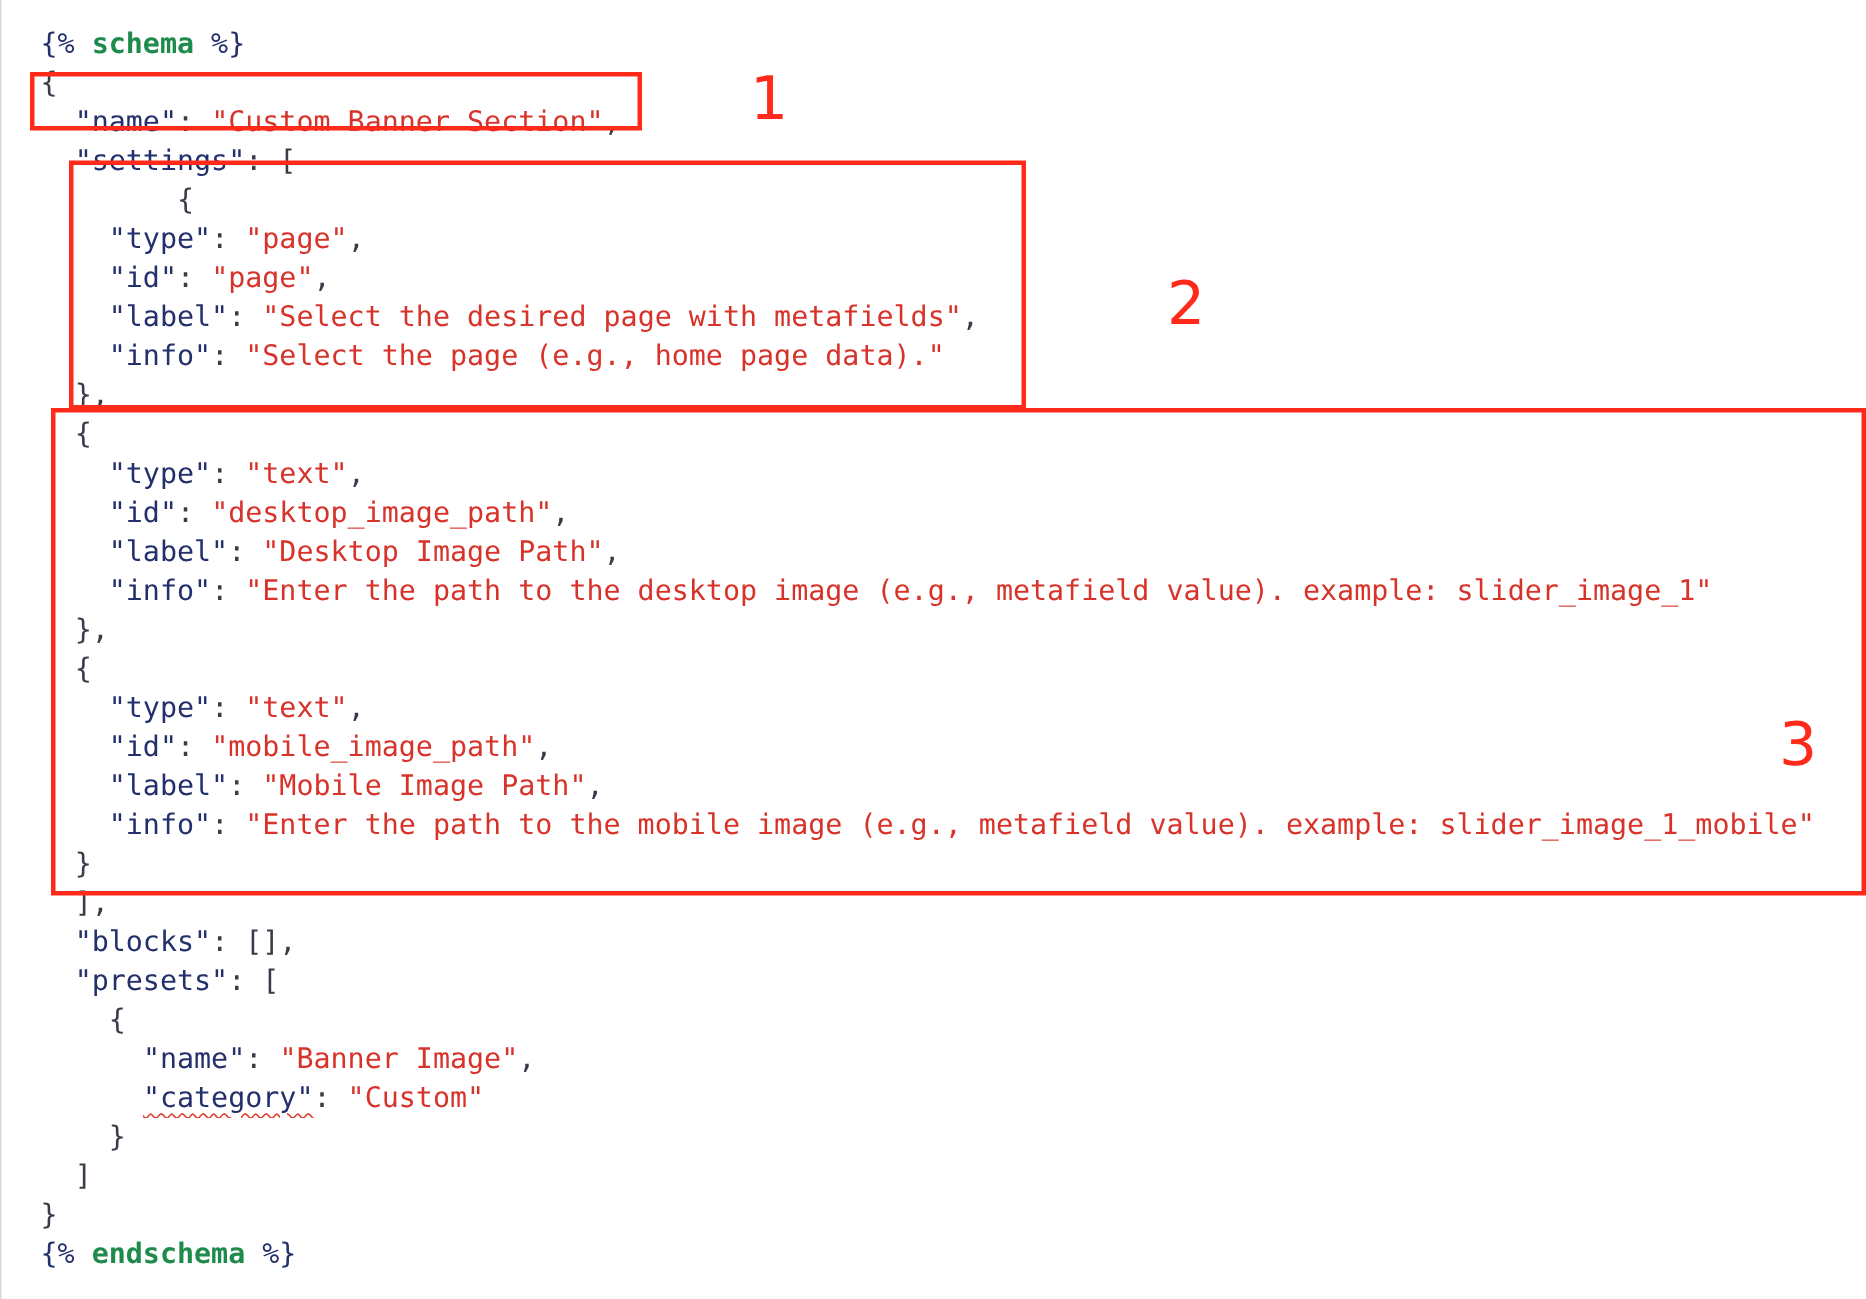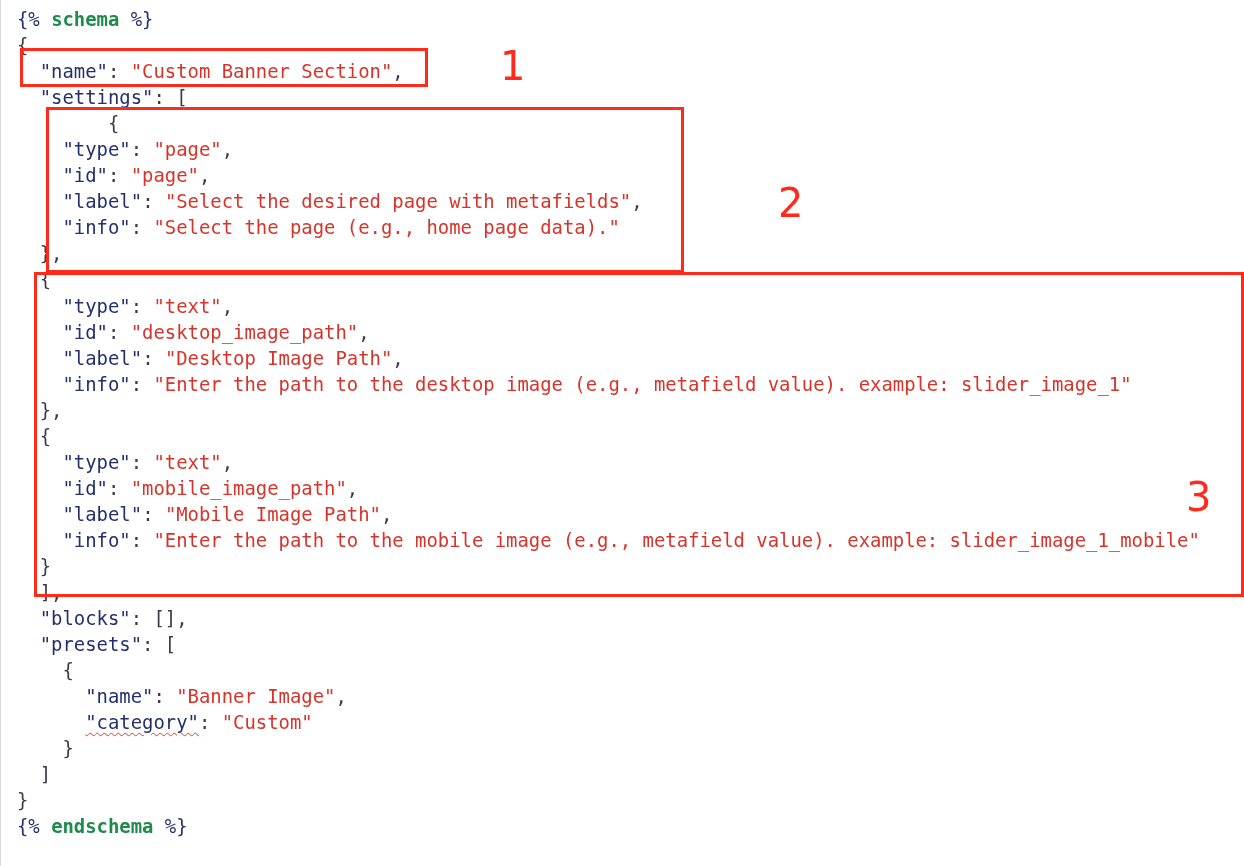--- a/index.html
+++ b/index.html
@@ -2,21 +2,21 @@
 <html><head>
 <meta charset="utf-8">
 <style>
   html, body { margin: 0; padding: 0; background: #ffffff; }
   body { width: 1244px; height: 866px; position: relative; overflow: hidden; }
   .gutter { position: absolute; left: 0; top: 0; width: 1px; height: 866px; background: #d9d9d9; }
   .code {
     position: absolute; left: 12px; top: 1px;
     font-family: "DejaVu Sans Mono", "Liberation Mono", monospace;
     font-size: 18.9px; line-height: 26.06px; color: #2f2f3a;
-    white-space: pre; margin: 5px;
+    white-space: pre; margin: 15px;
   }
   .line { display: block; height: 26.06px; }
   .k { color: #23306b; }
   .s { color: #d8332a; }
   .p { color: #3a3a48; }
   .tag { color: #23306b; }
   .kw { color: #1e8a4c; font-weight: bold; }
   .squiggle { text-decoration: underline wavy #e0402f; text-decoration-thickness: 1px; text-underline-offset: 3px; }
   .box { position: absolute; border: 3px solid #ff2a1a; box-sizing: border-box; pointer-events: none; }
   .num {

